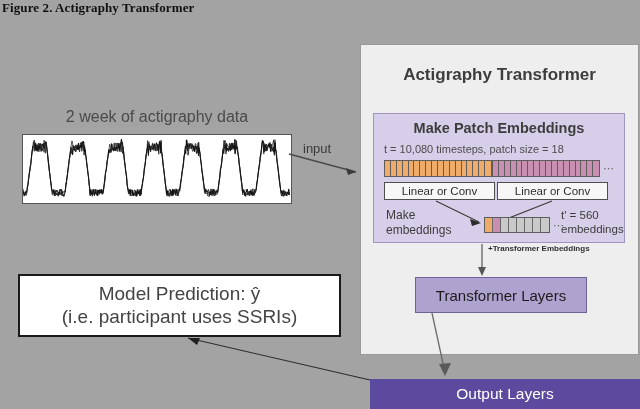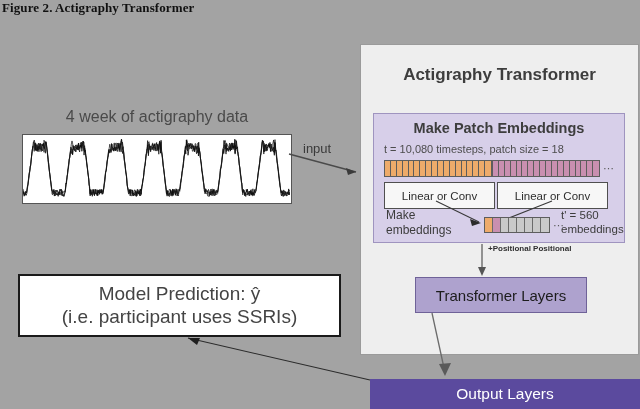--- a/index.html
+++ b/index.html
@@ -176,21 +176,21 @@
     color: #5a5a5a;
     margin-left: 3px;
     letter-spacing: 1px;
     line-height: 1;
   }
 
   
   .loc-box {
     position: absolute;
     top: 68px;
-    height: 27px;
+    height: 18px;
     background: #f7f7f7;
     border: 1.2px solid #4f4f4f;
     box-sizing: border-box;
     display: flex;
     align-items: center;
     justify-content: center;
     font-size: 11.5px;
     color: #2e2e2e;
     white-space: nowrap;
   }
@@ -296,21 +296,21 @@
     white-space: nowrap;
   }
 </style>
 </head>
 <body>
 
 <div id="page">
 
   <div id="fig-caption">Figure 2. Actigraphy Transformer</div>
 
-  <div id="acti-title">4 week of actigraphy data</div>
+  <div id="acti-title">2 week of actigraphy data</div>
   <div id="acti-box">
     <svg id="acti-svg" width="267" height="67" viewBox="0 0 267 67">
       <g id="wave-group" fill="none" stroke="#0d0d0d" stroke-width="0.8">
           <path d="M0.00,53.91 L0.55,59.06 L1.10,61.21 L1.65,60.21 L2.20,56.82 L2.75,59.83 L3.30,60.28 L3.85,58.16 L4.40,51.34 L4.95,49.11 L5.50,43.76 L6.05,38.65 L6.60,36.70 L7.15,30.91 L7.70,30.88 L8.25,24.64 L8.80,18.77 L9.35,15.18 L9.90,10.95 L10.45,6.73 L11.00,7.23 L11.55,9.81 L12.10,14.81 L12.65,8.38 L13.20,14.61 L13.75,14.57 L14.30,16.46 L14.85,11.56 L15.40,11.03 L15.95,16.73 L16.50,8.57 L17.05,9.92 L17.60,14.16 L18.15,16.63 L18.70,13.73 L19.25,9.42 L19.80,10.68 L20.35,8.07 L20.90,11.25 L21.45,13.56 L22.00,9.35 L22.55,6.96 L23.10,10.34 L23.65,12.36 L24.20,17.35 L24.75,20.91 L25.30,24.88 L25.85,31.97 L26.40,36.60 L26.95,39.49 L27.50,44.25 L28.05,49.07 L28.60,52.40 L29.15,59.37 L29.70,59.69 L30.25,54.42 L30.80,57.53 L31.35,61.07 L31.90,56.66 L32.45,56.35 L33.00,55.05 L33.55,56.73 L34.10,55.04 L34.65,57.23 L35.20,61.34 L35.75,56.74 L36.30,59.71 L36.85,54.05 L37.40,54.84 L37.95,55.82 L38.50,54.34 L39.05,60.92 L39.60,59.73 L40.15,59.45 L40.70,61.44 L41.25,61.22 L41.80,57.98 L42.35,54.98 L42.90,48.13 L43.45,48.95 L44.00,41.29 L44.55,39.41 L45.10,32.49 L45.65,29.22 L46.20,24.30 L46.75,21.87 L47.30,16.58 L47.85,12.10 L48.40,13.09 L48.95,15.92 L49.50,19.74 L50.05,10.39 L50.60,13.09 L51.15,11.03 L51.70,13.88 L52.25,14.07 L52.80,17.00 L53.35,14.59 L53.90,9.79 L54.45,13.43 L55.00,15.04 L55.55,7.99 L56.10,15.28 L56.65,16.91 L57.20,10.06 L57.75,12.15 L58.30,7.09 L58.85,16.29 L59.40,11.53 L59.95,7.58 L60.50,6.17 L61.05,20.10 L61.60,12.92 L62.15,14.82 L62.70,20.61 L63.25,22.63 L63.80,28.14 L64.35,32.89 L64.90,37.65 L65.45,40.85 L66.00,49.90 L66.55,51.24 L67.10,58.82 L67.65,54.45 L68.20,59.41 L68.75,57.17 L69.30,61.29 L69.85,58.16 L70.40,54.68 L70.95,58.21 L71.50,60.68 L72.05,54.32 L72.60,58.36 L73.15,59.17 L73.70,57.63 L74.25,60.61 L74.80,55.33 L75.35,58.15 L75.90,54.91 L76.45,59.26 L77.00,54.53 L77.55,58.02 L78.10,58.02 L78.65,54.35 L79.20,59.36 L79.75,58.68 L80.30,56.62 L80.85,52.36 L81.40,46.58 L81.95,41.90 L82.50,37.65 L83.05,35.15 L83.60,30.77 L84.15,26.12 L84.70,22.43 L85.25,21.11 L85.80,15.39 L86.35,17.73 L86.90,18.11 L87.45,14.50 L88.00,15.72 L88.55,8.53 L89.10,11.58 L89.65,13.01 L90.20,14.76 L90.75,16.16 L91.30,15.83 L91.85,8.83 L92.40,15.89 L92.95,11.96 L93.50,12.49 L94.05,16.38 L94.60,16.23 L95.15,10.09 L95.70,11.66 L96.25,16.64 L96.80,15.82 L97.35,8.49 L97.90,9.81 L98.45,4.04 L99.00,11.54 L99.55,18.48 L100.10,15.52 L100.65,17.69 L101.20,25.18 L101.75,27.93 L102.30,31.63 L102.85,37.02 L103.40,39.37 L103.95,48.68 L104.50,52.06 L105.05,54.07 L105.60,55.50 L106.15,56.24 L106.70,58.46 L107.25,54.42 L107.80,60.54 L108.35,61.10 L108.90,60.19 L109.45,55.22 L110.00,61.04 L110.55,57.73 L111.10,55.77 L111.65,54.79 L112.20,56.10 L112.75,57.27 L113.30,61.55 L113.85,56.98 L114.40,54.29 L114.95,58.21 L115.50,58.55 L116.05,55.77 L116.60,60.72 L117.15,56.71 L117.70,53.94 L118.25,59.45 L118.80,51.59 L119.35,50.03 L119.90,44.81 L120.45,43.14 L121.00,37.21 L121.55,31.24 L122.10,30.37 L122.65,23.06 L123.20,18.91 L123.75,18.32 L124.30,12.50 L124.85,9.81 L125.40,20.71 L125.95,14.75 L126.50,12.30 L127.05,10.74 L127.60,16.74 L128.15,13.92 L128.70,14.34 L129.25,11.93 L129.80,14.71 L130.35,10.45 L130.90,10.90 L131.45,11.01 L132.00,8.54 L132.55,14.38 L133.10,10.93 L133.65,7.52 L134.20,11.98 L134.75,15.83 L135.30,15.80 L135.85,8.89 L136.40,8.93 L136.95,8.23 L137.50,18.20 L138.05,5.23 L138.60,15.76 L139.15,19.85 L139.70,23.82 L140.25,30.62 L140.80,33.97 L141.35,38.94 L141.90,43.76 L142.45,47.85 L143.00,52.80 L143.55,55.78 L144.10,61.15 L144.65,56.00 L145.20,57.49 L145.75,60.37 L146.30,61.59 L146.85,60.51 L147.40,54.54 L147.95,56.03 L148.50,59.68 L149.05,61.18 L149.60,53.98 L150.15,60.42 L150.70,56.31 L151.25,54.74 L151.80,54.44 L152.35,60.34 L152.90,53.74 L153.45,54.12 L154.00,60.89 L154.55,59.67 L155.10,54.86 L155.65,54.37 L156.20,54.18 L156.75,54.78 L157.30,49.31 L157.85,44.66 L158.40,43.14 L158.95,38.37 L159.50,33.35 L160.05,32.44 L160.60,28.41 L161.15,21.07 L161.70,19.90 L162.25,15.23 L162.80,18.92 L163.35,4.94 L163.90,9.59 L164.45,9.66 L165.00,20.26 L165.55,16.95 L166.10,9.88 L166.65,11.69 L167.20,8.52 L167.75,11.23 L168.30,13.99 L168.85,8.53 L169.40,9.15 L169.95,13.42 L170.50,10.82 L171.05,13.87 L171.60,16.95 L172.15,10.92 L172.70,11.06 L173.25,11.41 L173.80,14.30 L174.35,11.17 L174.90,11.38 L175.45,20.99 L176.00,12.71 L176.55,15.82 L177.10,18.16 L177.65,25.17 L178.20,28.02 L178.75,35.94 L179.30,36.93 L179.85,41.40 L180.40,47.23 L180.95,50.21 L181.50,54.65 L182.05,58.81 L182.60,53.70 L183.15,54.35 L183.70,55.75 L184.25,56.02 L184.80,61.04 L185.35,61.08 L185.90,61.26 L186.45,61.23 L187.00,56.76 L187.55,59.93 L188.10,55.31 L188.65,54.36 L189.20,53.89 L189.75,58.29 L190.30,54.35 L190.85,60.58 L191.40,60.37 L191.95,60.14 L192.50,60.03 L193.05,57.65 L193.60,56.82 L194.15,55.59 L194.70,57.23 L195.25,54.18 L195.80,49.78 L196.35,45.22 L196.90,41.79 L197.45,33.77 L198.00,31.93 L198.55,29.56 L199.10,25.43 L199.65,18.26 L200.20,14.19 L200.75,18.61 L201.30,15.15 L201.85,9.93 L202.40,13.93 L202.95,8.36 L203.50,16.36 L204.05,16.09 L204.60,13.09 L205.15,14.79 L205.70,16.45 L206.25,9.72 L206.80,8.03 L207.35,16.15 L207.90,11.23 L208.45,14.96 L209.00,7.83 L209.55,11.87 L210.10,13.60 L210.65,11.60 L211.20,12.45 L211.75,4.22 L212.30,15.03 L212.85,10.53 L213.40,13.95 L213.95,12.76 L214.50,11.82 L215.05,19.78 L215.60,22.14 L216.15,28.96 L216.70,32.81 L217.25,38.79 L217.80,41.50 L218.35,47.31 L218.90,48.30 L219.45,56.68 L220.00,55.93 L220.55,54.55 L221.10,58.03 L221.65,59.25 L222.20,60.58 L222.75,61.48 L223.30,54.43 L223.85,56.79 L224.40,54.04 L224.95,58.53 L225.50,58.40 L226.05,57.08 L226.60,56.22 L227.15,58.67 L227.70,56.24 L228.25,59.67 L228.80,57.63 L229.35,60.16 L229.90,53.80 L230.45,59.20 L231.00,58.31 L231.55,55.58 L232.10,54.66 L232.65,53.96 L233.20,53.54 L233.75,48.09 L234.30,46.19 L234.85,40.91 L235.40,37.44 L235.95,34.08 L236.50,31.02 L237.05,22.69 L237.60,19.04 L238.15,17.27 L238.70,13.37 L239.25,7.04 L239.80,6.26 L240.35,6.06 L240.90,9.36 L241.45,16.60 L242.00,11.05 L242.55,9.70 L243.10,15.83 L243.65,12.33 L244.20,13.08 L244.75,11.77 L245.30,11.26 L245.85,9.16 L246.40,12.01 L246.95,7.39 L247.50,16.50 L248.05,10.62 L248.60,13.29 L249.15,14.22 L249.70,15.52 L250.25,12.23 L250.80,14.46 L251.35,20.29 L251.90,7.16 L252.45,16.12 L253.00,15.18 L253.55,19.27 L254.10,25.56 L254.65,31.33 L255.20,34.42 L255.75,40.60 L256.30,43.86 L256.85,50.79 L257.40,52.75 L257.95,58.71 L258.50,60.90 L259.05,55.83 L259.60,58.20 L260.15,61.42 L260.70,54.91 L261.25,56.60 L261.80,56.56 L262.35,58.16 L262.90,60.56 L263.45,60.81 L264.00,58.56 L264.55,57.53 L265.10,59.19 L265.65,53.91 L266.20,60.02 L266.75,56.73 "></path>
           <path d="M0.00,56.60 L0.70,57.86 L1.40,60.27 L2.10,56.83 L2.80,56.21 L3.50,57.77 L4.20,52.98 L4.90,49.53 L5.60,44.14 L6.30,37.89 L7.00,35.17 L7.70,29.38 L8.40,22.43 L9.10,16.53 L9.80,11.25 L10.50,11.30 L11.20,5.00 L11.90,7.72 L12.60,15.46 L13.30,11.39 L14.00,10.13 L14.70,15.54 L15.40,8.10 L16.10,12.60 L16.80,10.53 L17.50,9.30 L18.20,9.52 L18.90,9.15 L19.60,10.57 L20.30,9.09 L21.00,17.29 L21.70,11.22 L22.40,6.73 L23.10,6.52 L23.80,13.54 L24.50,18.12 L25.20,27.25 L25.90,32.63 L26.60,37.84 L27.30,44.32 L28.00,48.03 L28.70,55.60 L29.40,56.59 L30.10,57.92 L30.80,58.82 L31.50,55.77 L32.20,60.98 L32.90,56.78 L33.60,59.93 L34.30,58.76 L35.00,59.66 L35.70,58.39 L36.40,56.22 L37.10,55.02 L37.80,54.52 L38.50,59.63 L39.20,55.67 L39.90,60.97 L40.60,60.55 L41.30,58.10 L42.00,57.82 L42.70,53.45 L43.40,46.06 L44.10,42.23 L44.80,37.20 L45.50,31.20 L46.20,25.99 L46.90,19.71 L47.60,15.76 L48.30,9.17 L49.00,5.93 L49.70,8.93 L50.40,14.41 L51.10,13.93 L51.80,16.10 L52.50,9.94 L53.20,12.48 L53.90,14.26 L54.60,10.72 L55.30,14.82 L56.00,11.60 L56.70,13.38 L57.40,7.93 L58.10,8.52 L58.80,12.33 L59.50,6.41 L60.20,8.04 L60.90,7.17 L61.60,17.10 L62.30,15.20 L63.00,21.40 L63.70,28.98 L64.40,33.83 L65.10,39.87 L65.80,44.52 L66.50,51.56 L67.20,60.44 L67.90,59.63 L68.60,59.49 L69.30,54.47 L70.00,56.20 L70.70,58.11 L71.40,58.00 L72.10,59.06 L72.80,57.65 L73.50,55.80 L74.20,54.69 L74.90,60.55 L75.60,59.68 L76.30,56.41 L77.00,54.63 L77.70,55.74 L78.40,58.34 L79.10,54.65 L79.80,57.63 L80.50,55.29 L81.20,49.39 L81.90,46.27 L82.60,37.97 L83.30,34.93 L84.00,29.38 L84.70,23.20 L85.40,16.77 L86.10,14.05 L86.80,17.32 L87.50,15.62 L88.20,14.52 L88.90,9.06 L89.60,13.59 L90.30,15.90 L91.00,7.93 L91.70,8.44 L92.40,9.26 L93.10,7.90 L93.80,12.21 L94.50,13.59 L95.20,11.01 L95.90,8.47 L96.60,14.77 L97.30,9.02 L98.00,17.06 L98.70,14.19 L99.40,7.11 L100.10,11.80 L100.80,19.95 L101.50,25.90 L102.20,30.43 L102.90,38.53 L103.60,41.55 L104.30,50.94 L105.00,53.59 L105.70,57.44 L106.40,54.96 L107.10,56.18 L107.80,57.10 L108.50,54.87 L109.20,54.84 L109.90,59.37 L110.60,58.21 L111.30,60.32 L112.00,56.72 L112.70,60.80 L113.40,57.58 L114.10,60.81 L114.80,57.24 L115.50,59.19 L116.20,56.92 L116.90,56.68 L117.60,60.91 L118.30,56.34 L119.00,51.46 L119.70,45.59 L120.40,42.81 L121.10,37.42 L121.80,32.34 L122.50,26.36 L123.20,18.85 L123.90,14.06 L124.60,14.20 L125.30,7.88 L126.00,6.72 L126.70,12.45 L127.40,11.28 L128.10,13.56 L128.80,12.26 L129.50,8.17 L130.20,8.72 L130.90,15.65 L131.60,8.92 L132.30,15.40 L133.00,16.10 L133.70,14.87 L134.40,9.07 L135.10,14.39 L135.80,12.11 L136.50,7.13 L137.20,9.04 L137.90,16.66 L138.60,18.12 L139.30,23.11 L140.00,28.99 L140.70,34.37 L141.40,39.78 L142.10,47.94 L142.80,51.56 L143.50,59.23 L144.20,59.70 L144.90,57.48 L145.60,57.04 L146.30,54.36 L147.00,54.83 L147.70,56.00 L148.40,58.86 L149.10,55.51 L149.80,60.39 L150.50,54.41 L151.20,56.74 L151.90,56.79 L152.60,59.76 L153.30,58.11 L154.00,54.22 L154.70,57.92 L155.40,58.64 L156.10,54.91 L156.80,56.24 L157.50,48.25 L158.20,45.82 L158.90,37.49 L159.60,35.26 L160.30,28.82 L161.00,21.55 L161.70,17.58 L162.40,12.02 L163.10,14.62 L163.80,4.74 L164.50,12.12 L165.20,9.18 L165.90,8.08 L166.60,11.14 L167.30,8.75 L168.00,8.78 L168.70,9.62 L169.40,16.15 L170.10,16.30 L170.80,13.01 L171.50,15.89 L172.20,8.59 L172.90,8.87 L173.60,15.58 L174.30,17.92 L175.00,7.95 L175.70,18.34 L176.40,14.59 L177.10,21.68 L177.80,24.97 L178.50,31.68 L179.20,37.81 L179.90,41.75 L180.60,47.55 L181.30,56.19 L182.00,57.12 L182.70,54.75 L183.40,57.09 L184.10,55.52 L184.80,56.85 L185.50,57.43 L186.20,60.51 L186.90,57.07 L187.60,54.25 L188.30,55.47 L189.00,59.29 L189.70,57.11 L190.40,55.83 L191.10,55.14 L191.80,58.29 L192.50,58.25 L193.20,54.94 L193.90,57.93 L194.60,56.78 L195.30,53.17 L196.00,45.94 L196.70,41.95 L197.40,34.28 L198.10,32.83 L198.80,24.29 L199.50,20.99 L200.20,15.90 L200.90,5.44 L201.60,9.44 L202.30,12.78 L203.00,19.12 L203.70,8.42 L204.40,10.00 L205.10,12.45 L205.80,11.68 L206.50,14.74 L207.20,10.37 L207.90,11.13 L208.60,8.02 L209.30,8.79 L210.00,14.70 L210.70,10.82 L211.40,11.02 L212.10,18.24 L212.80,4.92 L213.50,8.33 L214.20,16.03 L214.90,17.25 L215.60,22.57 L216.30,29.92 L217.00,32.73 L217.70,39.54 L218.40,45.79 L219.10,51.62 L219.80,57.74 L220.50,56.04 L221.20,55.33 L221.90,60.96 L222.60,57.46 L223.30,57.15 L224.00,55.34 L224.70,59.75 L225.40,57.35 L226.10,56.12 L226.80,60.57 L227.50,56.31 L228.20,54.56 L228.90,59.62 L229.60,57.68 L230.30,57.56 L231.00,60.80 L231.70,54.54 L232.40,57.74 L233.10,55.44 L233.80,50.08 L234.50,44.25 L235.20,38.32 L235.90,32.60 L236.60,27.73 L237.30,21.12 L238.00,19.47 L238.70,12.03 L239.40,6.08 L240.10,6.33 L240.80,16.72 L241.50,8.55 L242.20,9.55 L242.90,16.28 L243.60,13.16 L244.30,10.34 L245.00,11.39 L245.70,9.86 L246.40,12.81 L247.10,8.67 L247.80,10.69 L248.50,9.15 L249.20,12.88 L249.90,16.12 L250.60,16.97 L251.30,10.42 L252.00,4.62 L252.70,13.84 L253.40,21.55 L254.10,27.02 L254.80,29.63 L255.50,39.03 L256.20,45.45 L256.90,49.03 L257.60,54.85 L258.30,57.94 L259.00,55.66 L259.70,60.45 L260.40,60.78 L261.10,61.01 L261.80,57.90 L262.50,57.96 L263.20,56.86 L263.90,59.41 L264.60,56.78 L265.30,59.55 L266.00,58.77 L266.70,58.92 " stroke-width="0.7"></path>
           <path d="M0.00,55.53 L0.70,58.25 L1.40,59.25 L2.10,60.31 L2.80,57.15 L3.50,57.77 L4.20,54.61 L4.90,50.89 L5.60,45.05 L6.30,40.40 L7.00,34.20 L7.70,28.81 L8.40,23.18 L9.10,16.52 L9.80,11.40 L10.50,11.59 L11.20,16.36 L11.90,7.98 L12.60,8.29 L13.30,15.96 L14.00,9.28 L14.70,13.73 L15.40,14.60 L16.10,12.06 L16.80,14.37 L17.50,8.27 L18.20,15.16 L18.90,10.02 L19.60,15.97 L20.30,13.29 L21.00,5.18 L21.70,6.92 L22.40,18.22 L23.10,7.20 L23.80,11.24 L24.50,17.87 L25.20,25.75 L25.90,29.17 L26.60,37.65 L27.30,43.20 L28.00,49.89 L28.70,55.19 L29.40,55.33 L30.10,57.57 L30.80,55.33 L31.50,54.79 L32.20,56.34 L32.90,59.43 L33.60,58.62 L34.30,60.21 L35.00,58.71 L35.70,57.78 L36.40,56.92 L37.10,60.12 L37.80,56.79 L38.50,56.55 L39.20,57.31 L39.90,58.11 L40.60,56.54 L41.30,56.12 L42.00,56.87 L42.70,51.81 L43.40,47.54 L44.10,42.41 L44.80,34.81 L45.50,33.16 L46.20,24.49 L46.90,22.41 L47.60,16.17 L48.30,18.60 L49.00,14.02 L49.70,19.41 L50.40,12.74 L51.10,14.57 L51.80,14.86 L52.50,12.15 L53.20,12.54 L53.90,14.33 L54.60,13.71 L55.30,8.67 L56.00,12.34 L56.70,13.49 L57.40,9.81 L58.10,12.16 L58.80,13.25 L59.50,8.05 L60.20,9.48 L60.90,15.64 L61.60,10.63 L62.30,17.23 L63.00,22.70 L63.70,27.78 L64.40,32.47 L65.10,39.34 L65.80,44.19 L66.50,53.55 L67.20,60.76 L67.90,55.12 L68.60,56.54 L69.30,56.51 L70.00,59.46 L70.70,54.46 L71.40,60.30 L72.10,56.67 L72.80,54.29 L73.50,58.49 L74.20,60.58 L74.90,56.07 L75.60,55.65 L76.30,56.64 L77.00,57.77 L77.70,57.04 L78.40,55.95 L79.10,57.84 L79.80,59.05 L80.50,54.63 L81.20,50.51 L81.90,44.80 L82.60,37.07 L83.30,35.28 L84.00,26.72 L84.70,23.94 L85.40,18.07 L86.10,13.84 L86.80,9.21 L87.50,12.78 L88.20,17.47 L88.90,13.69 L89.60,14.41 L90.30,13.06 L91.00,15.00 L91.70,12.02 L92.40,13.03 L93.10,15.29 L93.80,10.98 L94.50,8.07 L95.20,13.29 L95.90,7.93 L96.60,15.34 L97.30,9.92 L98.00,6.02 L98.70,4.86 L99.40,14.66 L100.10,11.64 L100.80,17.84 L101.50,24.76 L102.20,33.00 L102.90,37.39 L103.60,42.99 L104.30,49.96 L105.00,56.36 L105.70,59.14 L106.40,54.46 L107.10,60.83 L107.80,54.77 L108.50,58.40 L109.20,57.52 L109.90,59.17 L110.60,60.83 L111.30,60.08 L112.00,58.46 L112.70,55.71 L113.40,59.46 L114.10,55.95 L114.80,58.28 L115.50,55.68 L116.20,54.50 L116.90,59.06 L117.60,54.98 L118.30,55.29 L119.00,51.03 L119.70,47.75 L120.40,42.94 L121.10,34.84 L121.80,30.44 L122.50,25.97 L123.20,20.72 L123.90,16.30 L124.60,5.60 L125.30,18.31 L126.00,8.76 L126.70,14.90 L127.40,15.11 L128.10,11.58 L128.80,11.46 L129.50,8.80 L130.20,12.15 L130.90,12.42 L131.60,12.46 L132.30,14.85 L133.00,15.68 L133.70,14.78 L134.40,11.19 L135.10,10.27 L135.80,19.22 L136.50,5.93 L137.20,14.57 L137.90,6.65 L138.60,16.53 L139.30,20.66 L140.00,29.41 L140.70,34.56 L141.40,40.47 L142.10,46.16 L142.80,52.76 L143.50,58.65 L144.20,55.05 L144.90,59.85 L145.60,60.75 L146.30,57.73 L147.00,60.65 L147.70,55.59 L148.40,60.10 L149.10,59.81 L149.80,55.64 L150.50,57.52 L151.20,58.44 L151.90,55.24 L152.60,56.94 L153.30,56.37 L154.00,57.25 L154.70,60.03 L155.40,61.00 L156.10,55.22 L156.80,54.00 L157.50,51.27 L158.20,45.24 L158.90,40.68 L159.60,34.12 L160.30,27.77 L161.00,22.97 L161.70,17.86 L162.40,10.90 L163.10,12.48 L163.80,6.18 L164.50,15.97 L165.20,13.95 L165.90,9.36 L166.60,13.82 L167.30,13.17 L168.00,11.33 L168.70,11.32 L169.40,11.95 L170.10,10.44 L170.80,14.31 L171.50,15.26 L172.20,11.09 L172.90,15.43 L173.60,18.82 L174.30,15.38 L175.00,16.57 L175.70,7.09 L176.40,14.48 L177.10,19.38 L177.80,26.50 L178.50,29.90 L179.20,37.68 L179.90,44.06 L180.60,47.72 L181.30,53.77 L182.00,54.60 L182.70,58.30 L183.40,58.87 L184.10,57.42 L184.80,56.67 L185.50,54.39 L186.20,58.29 L186.90,58.16 L187.60,56.51 L188.30,60.57 L189.00,55.77 L189.70,60.70 L190.40,59.56 L191.10,54.23 L191.80,60.52 L192.50,56.38 L193.20,59.16 L193.90,59.61 L194.60,58.72 L195.30,51.66 L196.00,47.76 L196.70,43.30 L197.40,36.43 L198.10,31.42 L198.80,26.15 L199.50,19.13 L200.20,13.22 L200.90,11.86 L201.60,5.81 L202.30,5.51 L203.00,8.95 L203.70,14.93 L204.40,12.90 L205.10,15.29 L205.80,13.64 L206.50,12.66 L207.20,14.31 L207.90,9.04 L208.60,10.71 L209.30,12.80 L210.00,8.14 L210.70,12.84 L211.40,7.82 L212.10,19.10 L212.80,13.42 L213.50,6.15 L214.20,14.47 L214.90,18.30 L215.60,21.99 L216.30,28.73 L217.00,34.67 L217.70,40.73 L218.40,45.34 L219.10,54.14 L219.80,59.90 L220.50,54.70 L221.20,57.01 L221.90,60.28 L222.60,57.82 L223.30,59.99 L224.00,59.44 L224.70,60.04 L225.40,58.15 L226.10,60.95 L226.80,59.82 L227.50,55.43 L228.20,56.01 L228.90,60.48 L229.60,60.77 L230.30,57.94 L231.00,60.03 L231.70,59.24 L232.40,55.74 L233.10,55.90 L233.80,48.26 L234.50,44.06 L235.20,37.76 L235.90,32.12 L236.60,28.11 L237.30,24.89 L238.00,16.98 L238.70,10.69 L239.40,5.07 L240.10,8.84 L240.80,19.05 L241.50,10.04 L242.20,10.92 L242.90,11.76 L243.60,8.96 L244.30,15.63 L245.00,11.84 L245.70,8.40 L246.40,9.69 L247.10,12.53 L247.80,16.30 L248.50,16.17 L249.20,9.10 L249.90,8.45 L250.60,4.94 L251.30,18.32 L252.00,8.01 L252.70,14.88 L253.40,19.94 L254.10,26.91 L254.80,33.31 L255.50,36.53 L256.20,41.78 L256.90,47.85 L257.60,54.58 L258.30,57.40 L259.00,56.65 L259.70,59.23 L260.40,59.06 L261.10,56.24 L261.80,60.58 L262.50,56.48 L263.20,59.81 L263.90,60.86 L264.60,59.99 L265.30,59.41 L266.00,55.23 L266.70,55.49 " stroke-width="0.7"></path>
         </g>
     </svg>
   </div>
 
@@ -414,21 +414,21 @@
       <div id="pe-right">
         <div>t' = 560</div>
         <div>embeddings</div>
       </div>
     </div>
 
     <svg id="pos-arrow" width="16" height="36">
       <line x1="6" y1="1" x2="6" y2="28" stroke="#555555" stroke-width="1.2"></line>
       <polygon points="6,33 2,24 10,24" fill="#555555"></polygon>
     </svg>
-    <div id="pos-label">+Positional Positional</div>
+    <div id="pos-label">+Transformer Embeddings</div>
 
     <div id="tl-box">Transformer Layers</div>
   </div>
 
   <svg id="out-arrow" width="30" height="68">
     <line x1="2" y1="1" x2="14" y2="56" stroke="#6a6a6a" stroke-width="1.3"></line>
     <polygon points="15,64 9,52 21,51" fill="#5a5a5a"></polygon>
   </svg>
 
   <div id="out-box">Output Layers</div>

